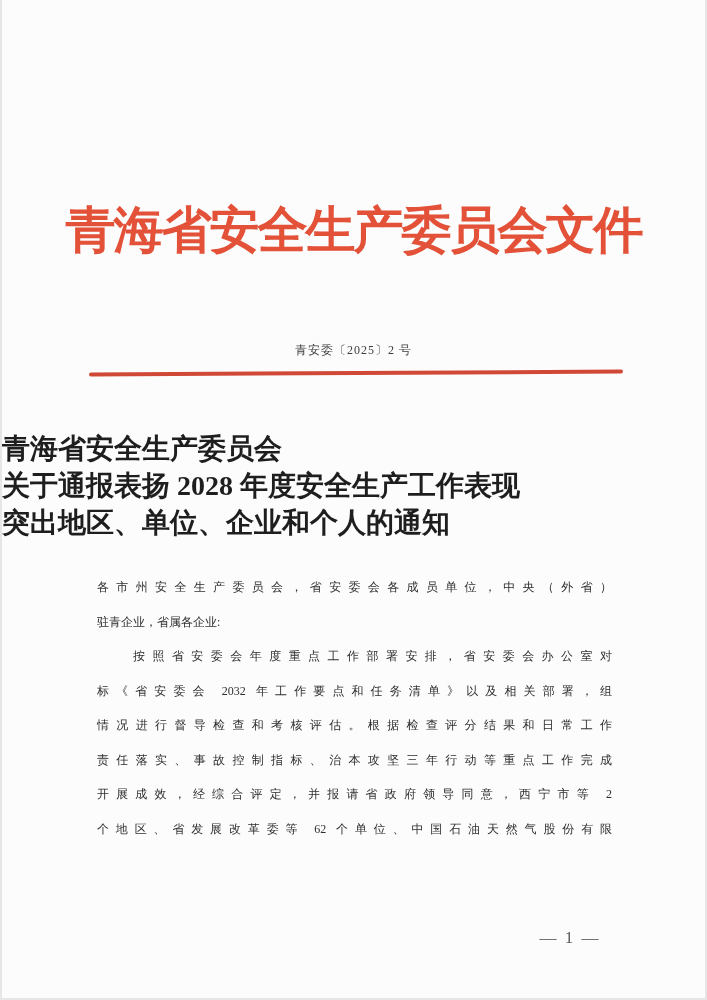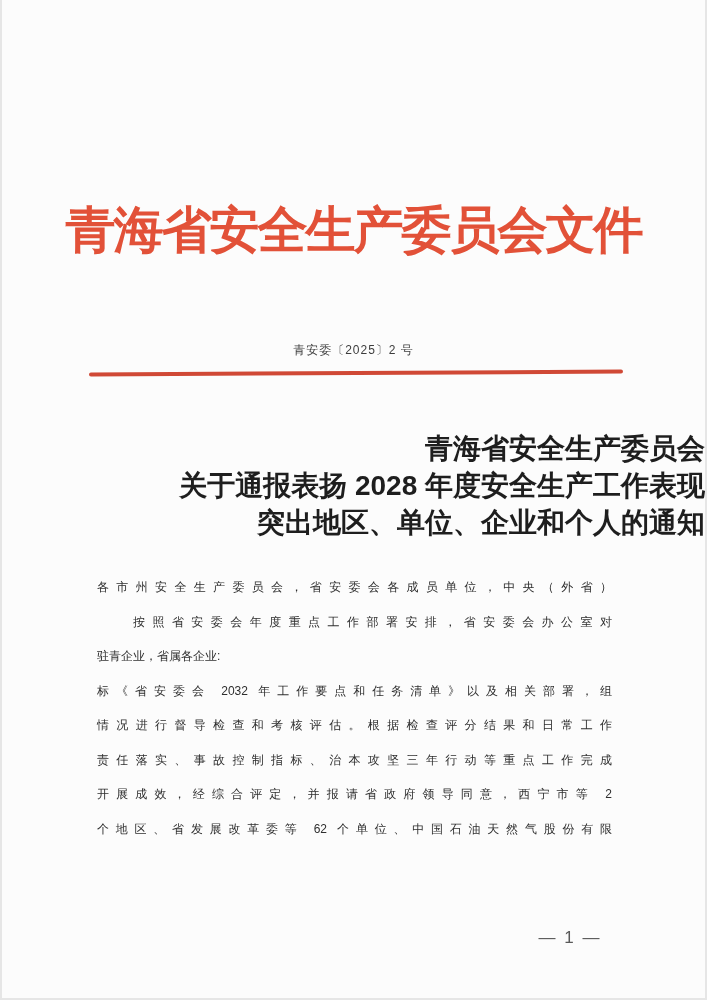--- a/index.html
+++ b/index.html
@@ -7,21 +7,21 @@
     padding: 0;
     background: #ffffff;
   }
   .stage {
     position: relative;
     width: 707px;
     height: 1000px;
     margin: 0 auto;
     background: var(--page-bg, #fcfcfc);
     overflow: hidden;
-    font-family: Liberation Sans, sans-serif;
+    font-family: Liberation Serif, serif;
     border-left: 2px solid var(--edge-gray, #e6e6e6);
     border-right: 2px solid var(--edge-gray, #e6e6e6);
     border-bottom: 2px solid var(--edge-gray, #e6e6e6);
     box-sizing: border-box;
   }
   
   .letterhead {
     position: absolute;
     top: 200px;
     left: 0;
@@ -56,21 +56,21 @@
     background: var(--rule-red, #d04936);
     transform: rotate(-0.3deg);
     border-radius: 2px;
   }
   
   .doc-title {
     position: absolute;
     top: 430px;
     left: 0;
     width: 100%;
-    text-align: right;
+    text-align: left;
     font-size: 28px;
     line-height: 37px;
     font-weight: bold;
     color: var(--title-black, #1e1e1e);
     letter-spacing: 0px;
   }
   
   .doc-body {
     position: absolute;
     top: 570px;
@@ -119,22 +119,22 @@
   <div class="red-rule"></div>
 
   <div class="doc-title">
     <div>青海省安全生产委员会</div>
     <div>关于通报表扬 2028 年度安全生产工作表现</div>
     <div>突出地区、单位、企业和个人的通知</div>
   </div>
 
   <div class="doc-body">
     <div class="bline jfull">各市州安全生产委员会，省安委会各成员单位，中央（外省）</div>
+    <div class="bline">驻青企业，省属各企业:</div>
     <div class="bline jfull indent">按照省安委会年度重点工作部署安排，省安委会办公室对</div>
-    <div class="bline">驻青企业，省属各企业:</div>
     <div class="bline jfull">标《省安委会 2032 年工作要点和任务清单》以及相关部署，组</div>
     <div class="bline jfull">情况进行督导检查和考核评估。根据检查评分结果和日常工作</div>
     <div class="bline jfull">责任落实、事故控制指标、治本攻坚三年行动等重点工作完成</div>
     <div class="bline jfull">开展成效，经综合评定，并报请省政府领导同意，西宁市等 2</div>
     <div class="bline jfull">个地区、省发展改革委等 62 个单位、中国石油天然气股份有限</div>
   </div>
 
   <div class="page-number">— 1 —</div>
 
 </div>

